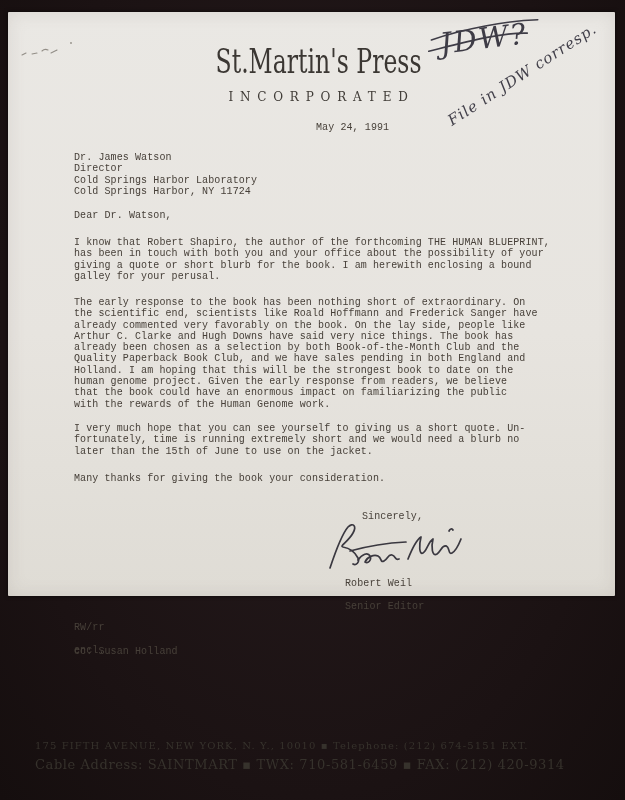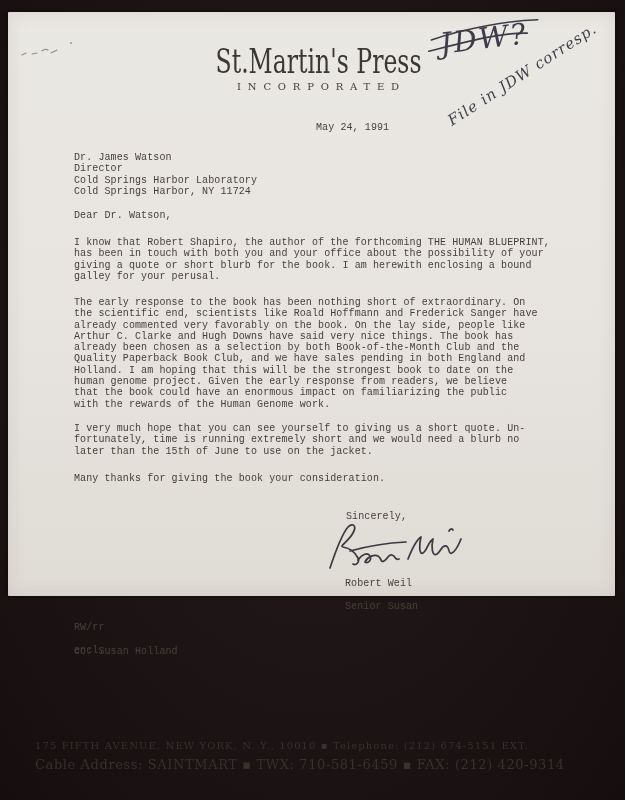--- a/index.html
+++ b/index.html
@@ -37,23 +37,23 @@
     font-family: "DejaVu Serif", "Liberation Serif", serif;
     font-size: 31px;
     line-height: 1.05;
     transform: scale(0.76, 1.08);
     transform-origin: 50% 50%;
     margin-left: 14px;
     white-space: nowrap;
   }
   .company-subtitle {
     font-family: "DejaVu Serif", "Liberation Serif", serif;
-    font-size: 10px;
+    font-size: 12px;
     letter-spacing: 6.8px;
-    margin-top: 3px;
+    margin-top: 12px;
     margin-left: 20px;
     color: #403c37;
   }
   .hand-big {
     font-family: "DejaVu Serif", "Liberation Serif", serif;
     font-style: italic;
     font-size: 29px;
     fill: #3e3c46;
     letter-spacing: 2px;
   }
@@ -128,36 +128,36 @@
 has been in touch with both you and your office about the possibility of your
 giving a quote or short blurb for the book. I am herewith enclosing a bound
 galley for your perusal.</div>
 
   <div class="abs type" style="left:66px; top:411px">I very much hope that you can see yourself to giving us a short quote. Un-
 fortunately, time is running extremely short and we would need a blurb no
 later than the 15th of June to use on the jacket.</div>
 
   <div class="abs type" style="left:66px; top:461px">Many thanks for giving the book your consideration.</div>
 
-  <div class="abs type" style="left:338px; top:499px">Sincerely,</div>
+  <div class="abs type" style="left:354px; top:499px">Sincerely,</div>
 
   <svg class="abs" style="left:318px; top:506px; overflow:visible" width="150" height="60" viewBox="0 0 150 60" role="img" aria-label="Robert Weil">
     <g class="sig-stroke">
       <path d="M4,50 C8,38 16,16 22,9 C27,4 31,8 27,15 C22,24 13,28 17,29 C23,30 29,34 32,40 C34,44 30,48 27,46"></path>
       <path d="M32,42 C36,36 42,34 44,38 C46,42 42,46 39,44 C41,39 48,36 52,38 C56,40 54,45 58,43 C62,41 62,36 66,37 C70,38 69,43 73,41"></path>
       <path d="M24,33 C42,28 60,25 80,24"></path>
       <path d="M82,41 C86,31 90,22 95,19 C93,27 93,37 97,35 C101,33 102,24 107,21 C105,29 106,39 111,36 C115,33 116,27 120,28"></path>
       <path d="M120,28 C124,29 122,37 126,35 C130,33 133,26 135,21"></path>
       <path d="M123,13 C124,11 126,10 127,12"></path>
     </g>
   </svg>
 
   <div class="abs type" style="left:337px; top:555px">
     <div>Robert Weil</div>
-    <div>Senior Susan</div>
+    <div>Senior Editor</div>
   </div>
 
   <div class="abs type" style="left:66px; top:599px">
     <div>RW/rr</div>
     <div>encl.</div>
   </div>
 
   <div class="abs type" style="left:66px; top:634px">cc: Susan Holland</div>
 
   <div class="abs footer">

